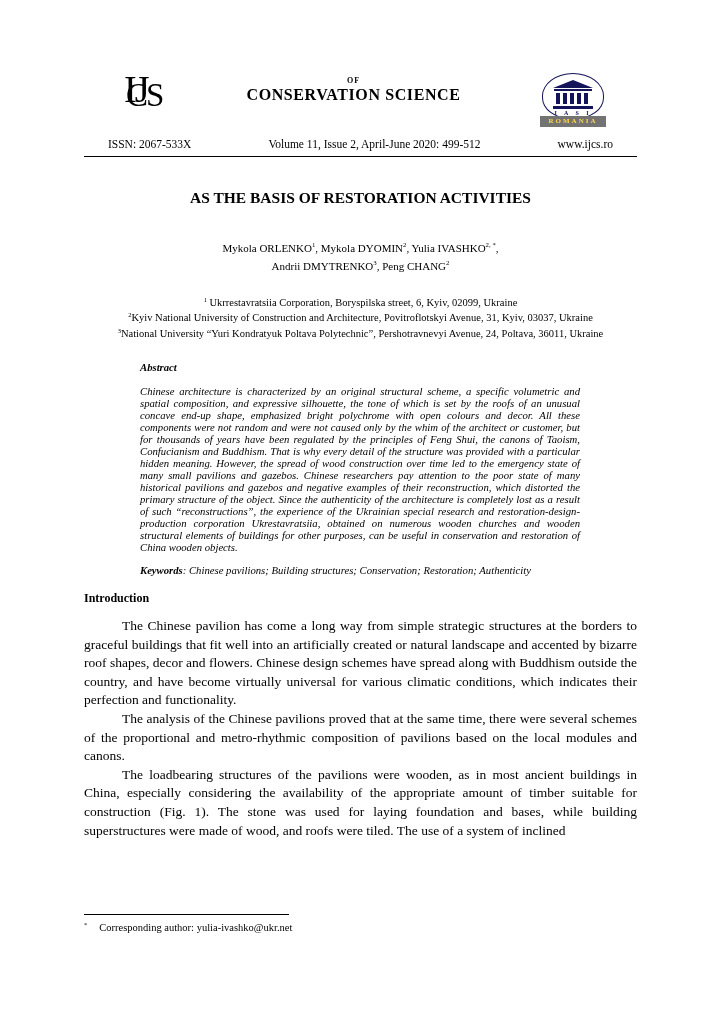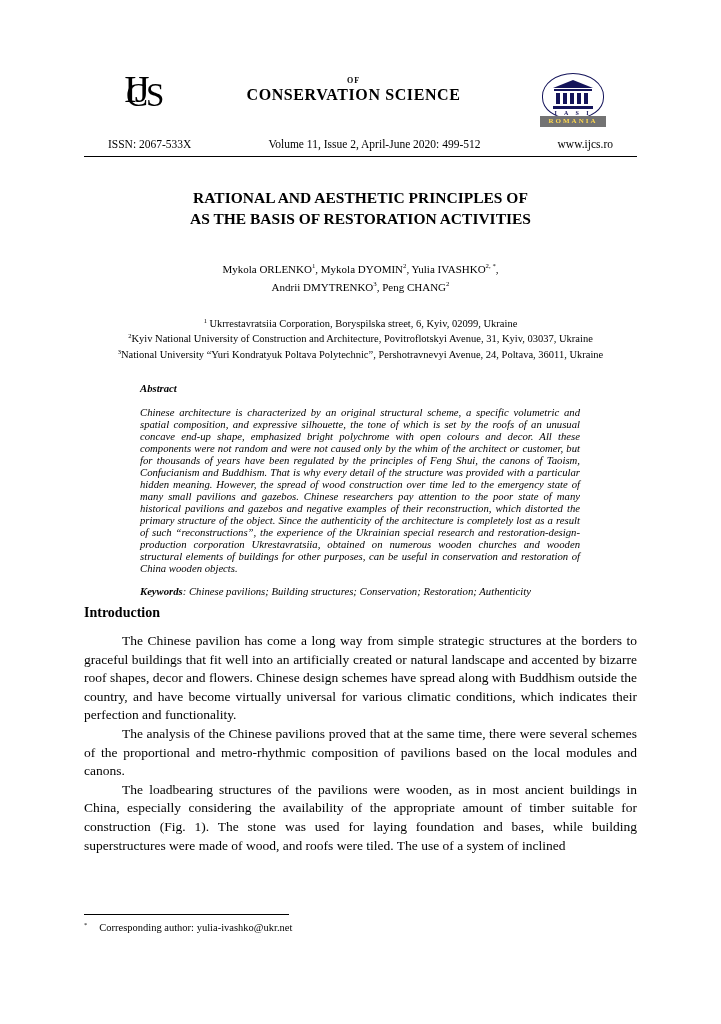--- a/index.html
+++ b/index.html
@@ -52,21 +52,21 @@
   .affiliations { text-align: center; font-size: 10.5px; line-height: 15.3px; margin-top: 20px; }
 
   
   .abstract-block { margin: 20px 57px 0 56px; font-style: italic; font-size: 10.7px; }
   .abstract-heading { font-weight: bold; }
   .abstract-body { margin-top: 12px; text-align: justify; line-height: 12px; }
   .keywords { margin-top: 10px; line-height: 14.2px; }
   .kw-label { font-weight: bold; }
 
   
-  .intro-heading { font-weight: bold; font-size: 14px; margin-top: 7px; font-family: Liberation Serif, serif; }
+  .intro-heading { font-weight: bold; font-size: 12px; margin-top: 14px; font-family: Liberation Serif, serif; }
   .body-text { margin-top: 11px; font-size: 13.5px; line-height: 18.6px; text-align: justify; }
   .body-text p { text-indent: 38px; }
 
   
   .footnote { position: absolute; left: 84px; right: 84px; top: 914px; font-size: 10.5px; }
   .footnote-rule { width: 205px; border: none; border-top: 1px solid #000; margin-bottom: 7px; }
   .footnote sup { margin-right: 12px; }
 </style>
 </head>
 <body>
@@ -102,21 +102,20 @@
 
   <div class="issn-row">
     <span>ISSN: 2067-533X</span>
     <span class="center">Volume 11, Issue 2, April-June 2020: 499-512</span>
     <span>www.ijcs.ro</span>
   </div>
 
   <hr class="header-rule">
 
   <div class="article-title">
-    <div>RATIONAL AND AESTHETIC PRINCIPLES OF</div>
     <div>AS THE BASIS  OF RESTORATION ACTIVITIES</div>
   </div>
 
   <div class="authors">
     <div><span>Mykola ORLENKO</span><sup>1</sup><span>, </span><span>Mykola DYOMIN</span><sup>2</sup><span>, </span><span>Yulia IVASHKO</span><sup>2, *</sup><span>,</span></div>
     <div><span>Andrii DMYTRENKO</span><sup>3</sup><span>, </span><span>Peng CHANG</span><sup>2</sup></div>
   </div>
 
   <div class="affiliations">
     <div><sup>1</sup><span> Ukrrestavratsiia Corporation, Boryspilska street, 6, Kyiv, 02099, Ukraine</span></div>

